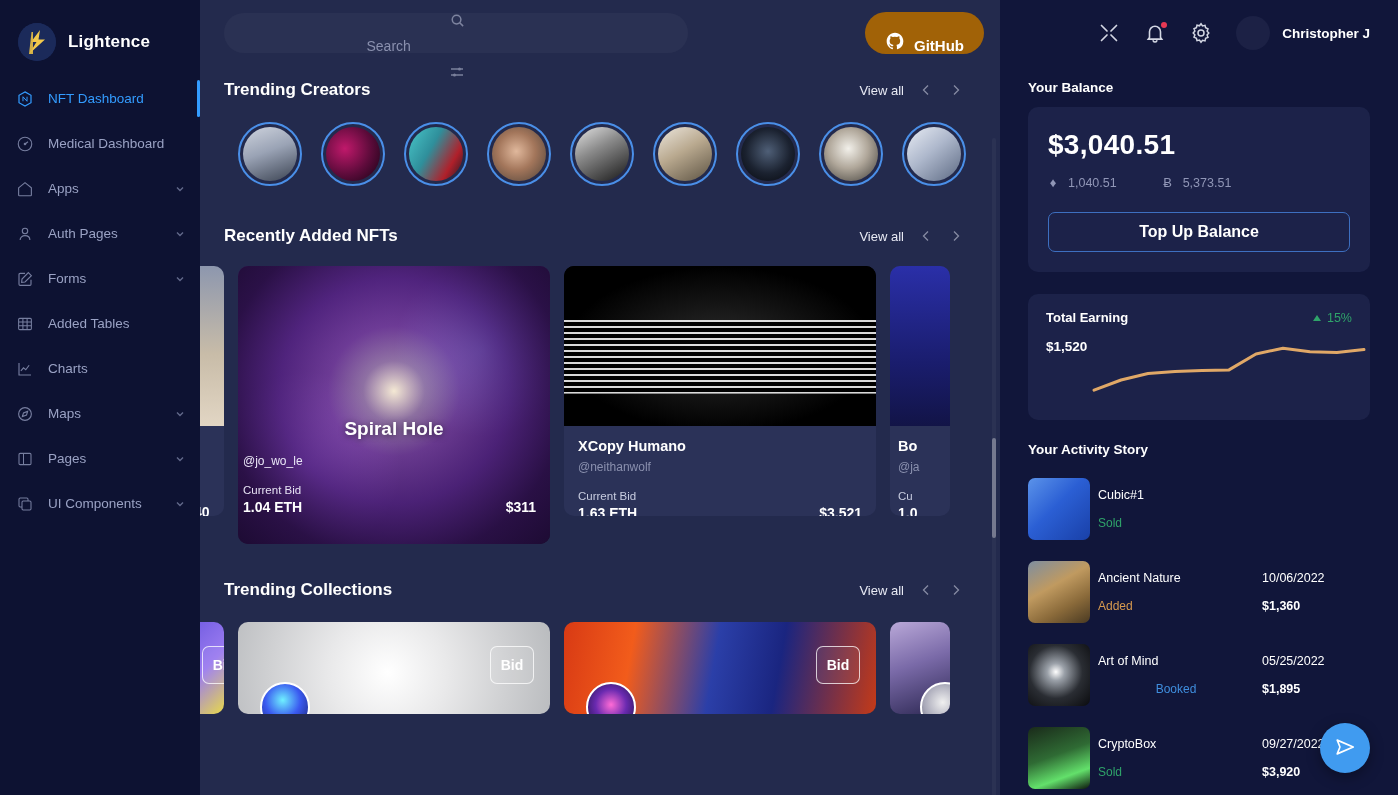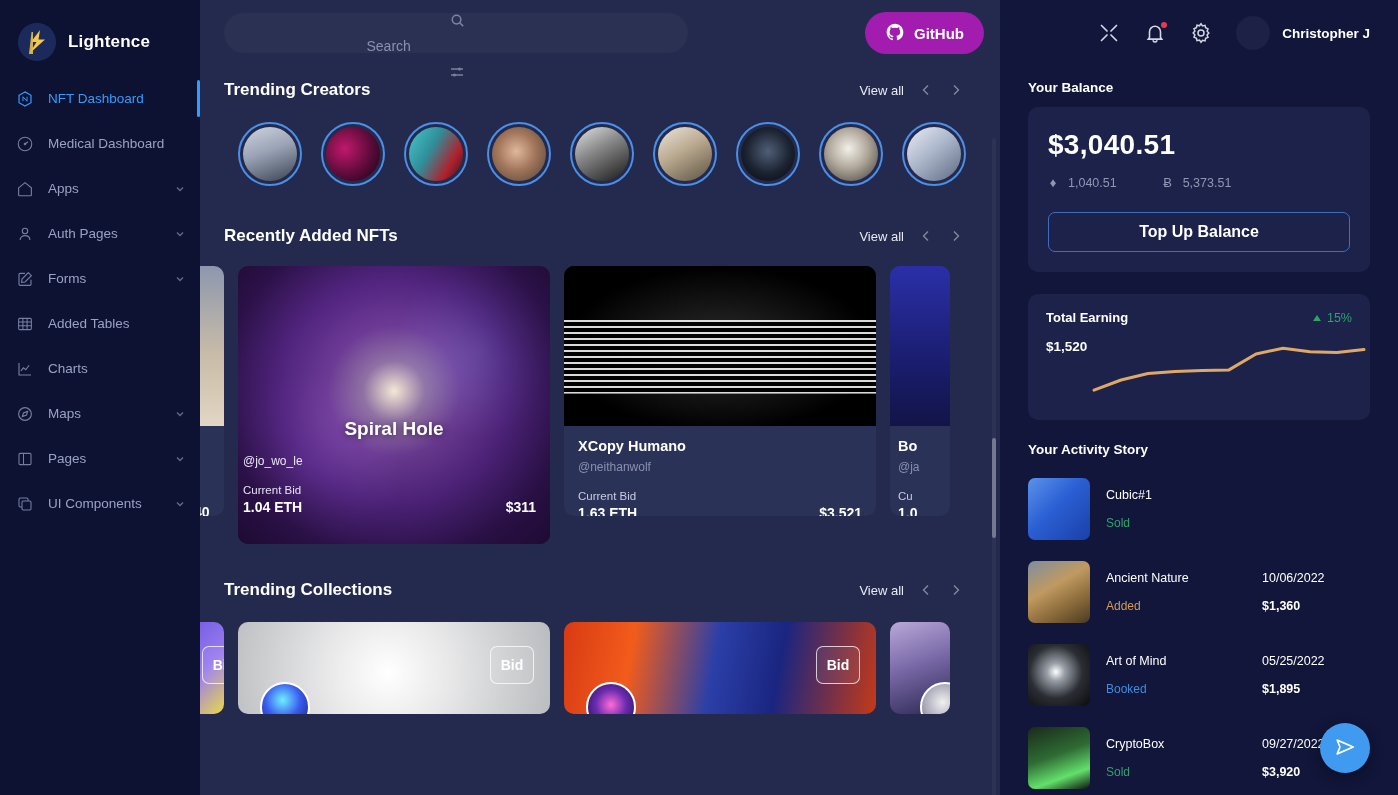--- a/index.html
+++ b/index.html
@@ -72,23 +72,23 @@
   .search-wrap .mag { width: 15px; height: 15px; flex:0 0 15px; opacity:.55; }
   .search-input {
     flex: 1 1 auto; background: transparent; border: 0; outline: 0;
     color: #cfd4e8; font-size: 14px; font-family: inherit;
   }
   .search-input::placeholder { color: #8a90ae; }
   .filter-ic { width: 16px; height: 16px; opacity: .55; cursor: pointer; flex:0 0 16px; }
 
   .github-btn {
     margin-left: auto;
-    display: flex; align-items: center; gap: 9px;
+    display: flex; align-items: flex-end; gap: 9px;
     height: 42px; padding: 0 20px; border-radius: 21px;
-    background: #a21caf; color: #fff;
+    background: #a16207; color: #fff;
     font-size: 15px; font-weight: 700; cursor: pointer;
     border: 0; font-family: inherit;
   }
   .github-btn svg { width: 20px; height: 20px; }
 
   
   .content {
     flex: 1 1 auto; position: relative; overflow: hidden;
     padding: 0 0 0 24px;
   }
@@ -218,21 +218,21 @@
   .earn-title { font-size: 13px; font-weight: 700; color: #fff; }
   .earn-pct { margin-left: auto; font-size: 12.5px; color: #2fa36a; display: flex; align-items: center; gap: 6px; }
   .earn-pct .tri {
     width: 0; height: 0; border-left: 4px solid transparent; border-right: 4px solid transparent;
     border-bottom: 6px solid #2fa36a;
   }
   .earn-val { font-size: 13.5px; font-weight: 700; color: #fff; margin-top: 14px; }
   .earn-chart { position: absolute; left: 60px; right: 0px; bottom: 18px; height: 70px; }
 
   .activity-title { font-size: 13.5px; font-weight: 700; color: #fff; margin: 22px 0 10px 0; }
-  .act-row { display: flex; align-items: center; gap: 16px; height: 83px; cursor: pointer; }
+  .act-row { display: flex; align-items: center; gap: 8px; height: 83px; cursor: pointer; }
   .act-thumb { width: 62px; height: 62px; flex: 0 0 62px; border-radius: 7px; overflow: hidden; }
   .act-mid { flex: 1 1 auto; min-width: 0; }
   .act-name { font-size: 12.5px; color: #fff; }
   .act-status { font-size: 12px; margin-top: 14px; }
   .act-right { text-align: left; width: 108px; flex: 0 0 108px; }
   .act-date { font-size: 12.5px; color: #fff; }
   .act-price { font-size: 12.5px; color: #fff; margin-top: 14px; font-weight: 600; }
 
   .fab {
     position: absolute; right: 28px; bottom: 22px;
@@ -668,21 +668,21 @@
       <div class="act-right">
         <div class="act-date">10/06/2022</div>
         <div class="act-price">$1,360</div>
       </div>
     </div>
 
     <div class="act-row">
       <div class="act-thumb" style="background:radial-gradient(ellipse at 45% 45%,#ffffff 0%,#9aa0a8 18%,#2a2d33 55%,#0a0b0e 100%)"></div>
       <div class="act-mid">
         <div class="act-name">Art of Mind</div>
-        <div class="act-status" style="color:#3f8ede;">Booked</div>
+        <div class="act-status" style="color:#3f8ede;text-align:center;">Booked</div>
       </div>
       <div class="act-right">
         <div class="act-date">05/25/2022</div>
         <div class="act-price">$1,895</div>
       </div>
     </div>
 
     <div class="act-row">
       <div class="act-thumb" style="background:linear-gradient(160deg,#1a2a1a 0%,#2f6b34 45%,#63e06b 75%,#0c140c 100%)"></div>
       <div class="act-mid">

